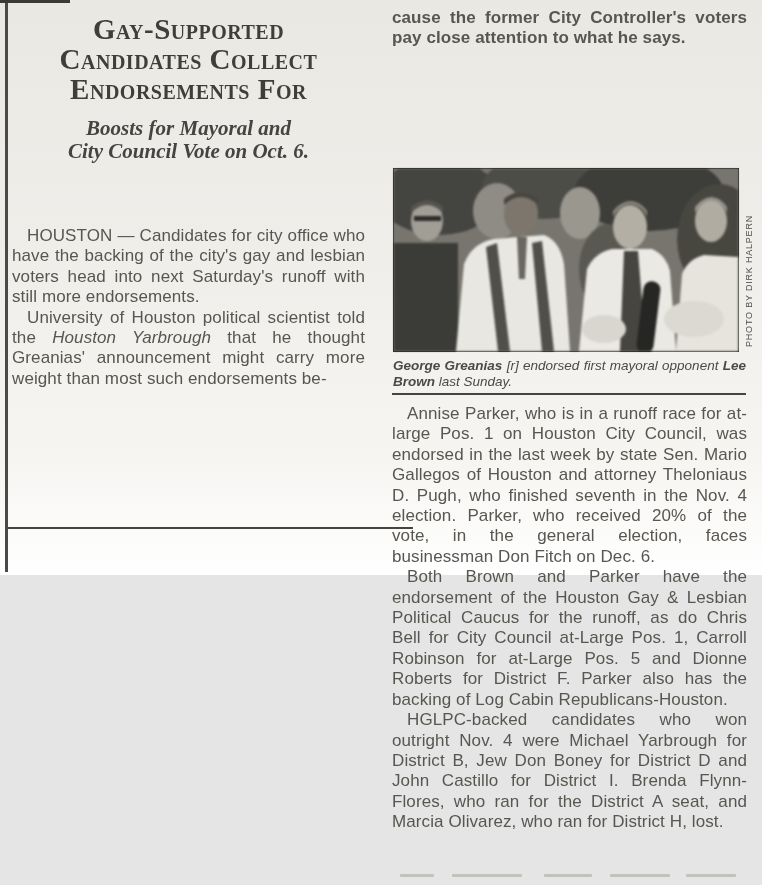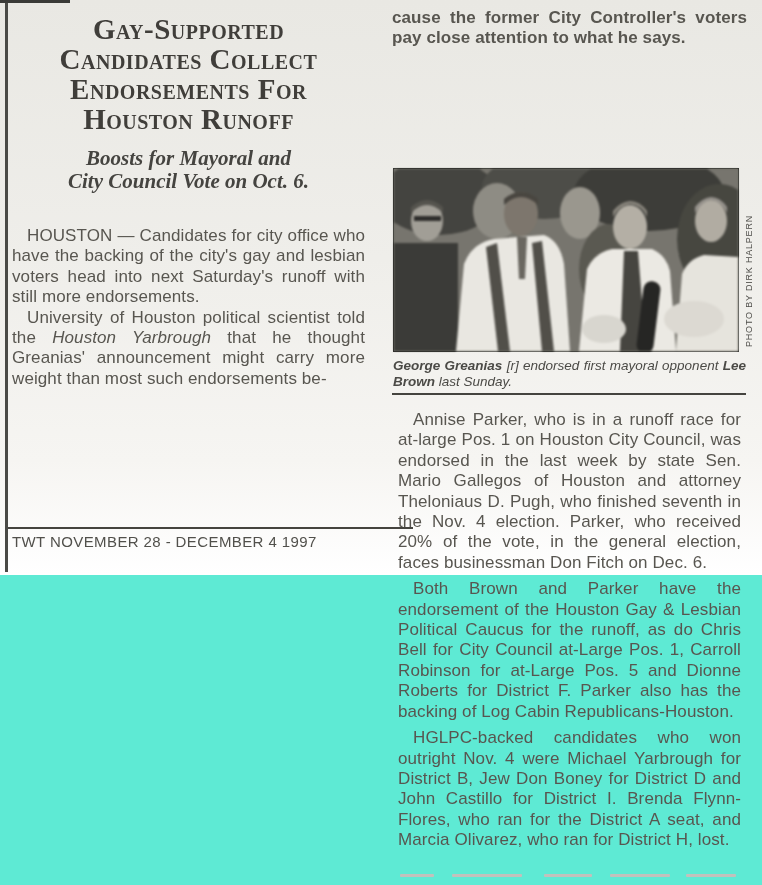--- a/index.html
+++ b/index.html
@@ -1,16 +1,16 @@
 <!DOCTYPE html>
 <html><head>
 <meta charset="utf-8">
 <style>
   html,body{margin:0;padding:0;background:#fff;}
-  .page{position:relative;width:762px;height:885px;background:#5eead4;overflow:hidden;
+  .page{position:relative;width:762px;height:885px;background:#e5e5e5;overflow:hidden;
         font-family:"Liberation Sans", sans-serif;color:#55534e;}
   .paper-top{position:absolute;left:0;top:0;width:762px;height:575px;
         background:linear-gradient(180deg,#e9e8e3 0%,#efeeea 45%,#f6f5f2 80%,#ffffff 100%);}
   .edge-left{position:absolute;left:5px;top:0;width:3px;height:572px;background:#4a4a46;}
   .edge-top{position:absolute;left:0;top:0;width:70px;height:3px;background:#3a3a37;}
 
   
   .left-col{position:absolute;left:12px;top:0;width:353px;}
   .headline{padding-top:14px;text-align:center;font-family:"Liberation Serif", serif;
         font-weight:700;font-variant:small-caps;font-size:29px;line-height:30px;
@@ -35,51 +35,49 @@
         border:1.5px solid #2e2e2b;background:#6f6e66;}
   .photo-frame svg{display:block;filter:blur(1px) grayscale(20%);}
   .photo-credit{position:absolute;left:352px;top:347px;transform:rotate(-90deg);
         transform-origin:0 0;font-size:9px;letter-spacing:0.8px;color:#4f4e4a;white-space:nowrap;}
   .caption{position:absolute;left:1px;top:358px;width:353px;font-size:13.5px;line-height:16px;
         font-style:italic;text-align:justify;color:#4b4a46;}
   .caption b{font-weight:700;}
   .caption-rule{position:absolute;left:0px;top:393px;width:354px;height:2px;background:#45443f;}
   .rc-text2{position:absolute;left:0;top:404px;width:355px;font-size:17px;line-height:20.4px;
         text-align:justify;color:#585650;letter-spacing:0.1px;}
-  .rc-text2 p{margin:6px;text-indent:15px;}
+  .rc-text2 p{margin:0;text-indent:15px;}
   .cutoff{position:absolute;left:2px;top:874px;width:353px;height:6px;}
   .cutoff span{position:absolute;top:0;height:3px;background:#c2c1bc;border-radius:1px;}
 </style>
 </head>
 <body>
 
 <div class="page">
   <div class="paper-top"></div>
   <div class="edge-left"></div>
   <div class="edge-top"></div>
 
   <div class="left-col">
     <div class="headline">
       <div>Gay-Supported</div>
       <div>Candidates Collect</div>
       <div>Endorsements For</div>
-      <div>Houston Runoff</div>
     </div>
     <div class="subhead">
       <div>Boosts for Mayoral and</div>
       <div>City Council Vote on Oct. 6.</div>
     </div>
     <div class="body-text">
       <p>HOUSTON — Candidates for city office who have the backing of the city's gay and lesbian voters head into next Saturday's runoff with still more endorsements.</p>
       <p><span>University of Houston political scientist told the </span><span class="it">Houston Yarbrough</span><span> that he thought Greanias' announcement might carry more weight than most such endorsements be-</span></p>
     </div>
   </div>
 
   <div class="footer-rule"></div>
-  <div class="footer-text">TWT NOVEMBER 28 - DECEMBER 4 1997</div>
 
   <div class="right-col">
     <div class="rc-text1">
       <p>cause the former City Controller's voters pay close attention to what he says.</p>
     </div>
 
     <div class="photo-frame">
       <svg width="344" height="182" viewBox="0 0 344 182">
         <rect width="344" height="182" fill="#77756c"></rect>
         <ellipse cx="45" cy="28" rx="60" ry="38" fill="#44443f"></ellipse>

